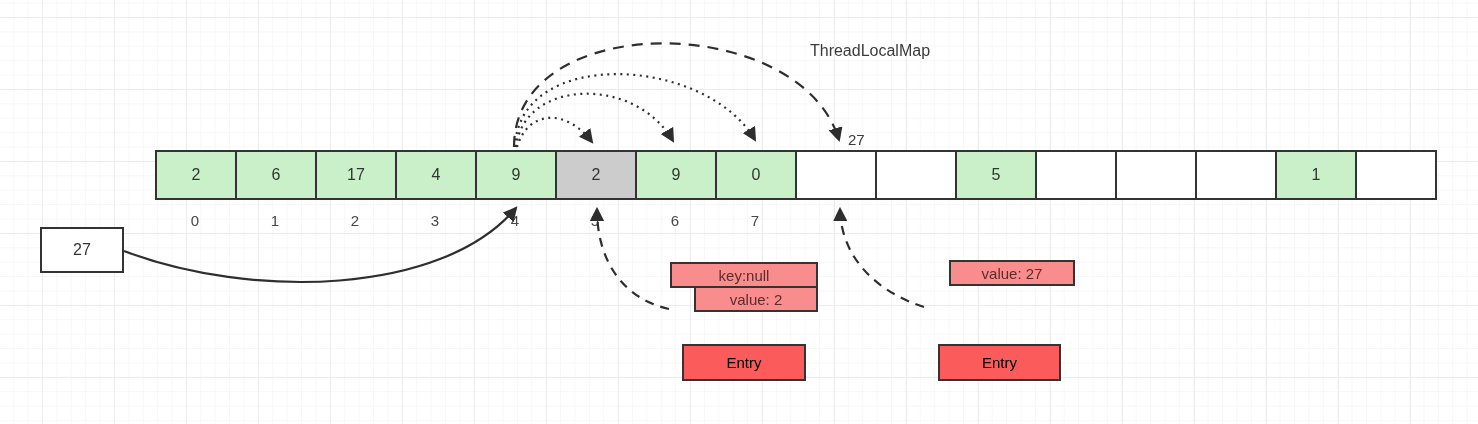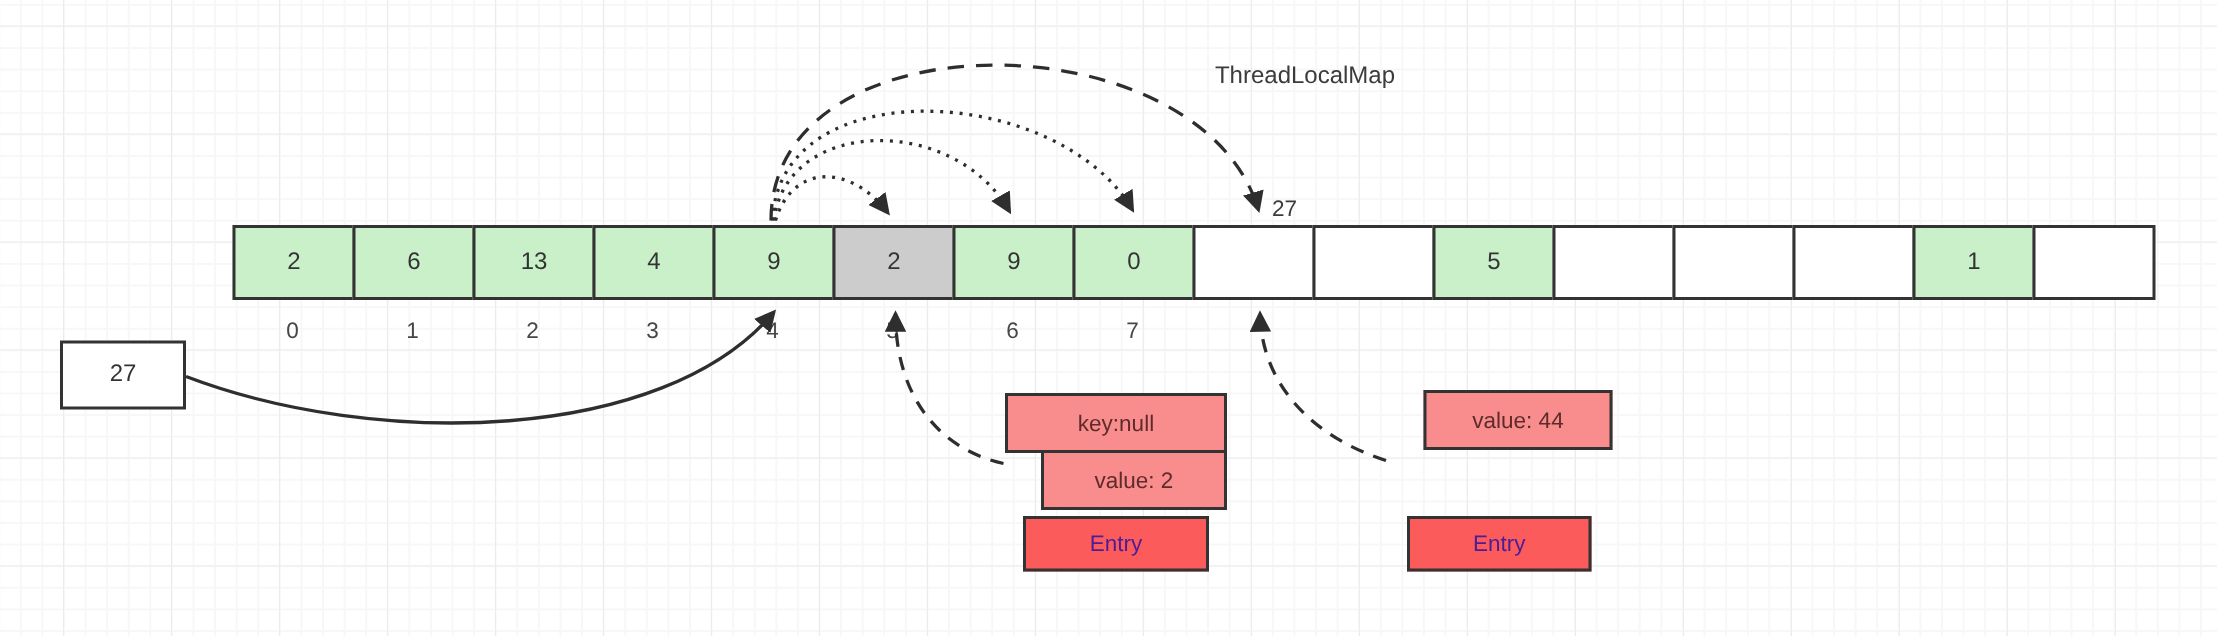--- a/index.html
+++ b/index.html
@@ -40,48 +40,48 @@
     font-size:16px; color:#333;
   }
   .probe-label{
     position:absolute; left:848px; top:131px;
     font-size:15px; color:#3b3b3b;
   }
   .entry-box{
     position:absolute; width:148px; z-index:2;
   }
   .entry-box .row{
-    box-sizing:border-box; height:40px; border:2px solid #333;
+    box-sizing:border-box; height:26px; border:2px solid #333;
     display:flex; align-items:center; justify-content:center;
     font-size:15px; color:#5e2b2b;
   }
   .entry-box .row.value{margin-top:-2px;margin-left:24px;}
   .entry-tag{
     position:absolute; box-sizing:border-box; height:37px; z-index:1;
     border:2px solid #333;
     display:flex; align-items:center; justify-content:center;
-    font-size:15px; color:#4c1d95;
+    font-size:15px; color:#000000;
   }
   #entry-left{left:670px; top:262px;}
   #entry-left-tag{left:682px; top:344px; width:124px;}
   #entry-right{left:925px; top:262px; width:150px;}
   #entry-right-tag{left:938px; top:344px; width:123px;}
   svg#overlay{position:absolute; left:0; top:0; z-index:3; pointer-events:none;}
 </style>
 </head>
 <body>
 
 <div id="canvas">
 
   <div class="title">ThreadLocalMap</div>
 
   <div id="array-row">
       <div class="cell" style="background: rgb(201, 240, 201);">2</div>
       <div class="cell" style="background: rgb(201, 240, 201);">6</div>
-      <div class="cell" style="background: rgb(201, 240, 201);">13</div>
+      <div class="cell" style="background: rgb(201, 240, 201);">17</div>
       <div class="cell" style="background: rgb(201, 240, 201);">4</div>
       <div class="cell" style="background: rgb(201, 240, 201);">9</div>
       <div class="cell" style="background: rgb(204, 204, 204);">2</div>
       <div class="cell" style="background: rgb(201, 240, 201);">9</div>
       <div class="cell" style="background: rgb(201, 240, 201);">0</div>
       <div class="cell" style="background: rgb(255, 255, 255);"></div>
       <div class="cell" style="background: rgb(255, 255, 255);"></div>
       <div class="cell" style="background: rgb(201, 240, 201);">5</div>
       <div class="cell" style="background: rgb(255, 255, 255);"></div>
       <div class="cell" style="background: rgb(255, 255, 255);"></div>
@@ -104,21 +104,21 @@
 
   <div class="probe-label">27</div>
 
   <div id="entry-left" class="entry-box">
     <div class="row key" style="background: rgb(249, 140, 140);">key:null</div>
     <div class="row value" style="background: rgb(249, 140, 140);">value: 2</div>
   </div>
   <div id="entry-left-tag" class="entry-tag" style="background: rgb(251, 91, 91);">Entry</div>
 
   <div id="entry-right" class="entry-box">
-    <div class="row value" style="background: rgb(249, 140, 140);">value: 44</div>
+    <div class="row value" style="background: rgb(249, 140, 140);">value: 27</div>
   </div>
   <div id="entry-right-tag" class="entry-tag" style="background: rgb(251, 91, 91);">Entry</div>
 
   <svg id="overlay" width="1478" height="424" viewBox="0 0 1478 424">
     <defs>
       <marker id="arr" viewBox="0 0 10 10" refX="8.5" refY="5" markerWidth="6.5" markerHeight="6.5" orient="auto-start-reverse">
         <path d="M0,0 L10,5 L0,10 z" fill="#2e2e2e"></path>
       </marker>
     </defs>
     <g fill="none" stroke="#2e2e2e" stroke-width="2.2">

